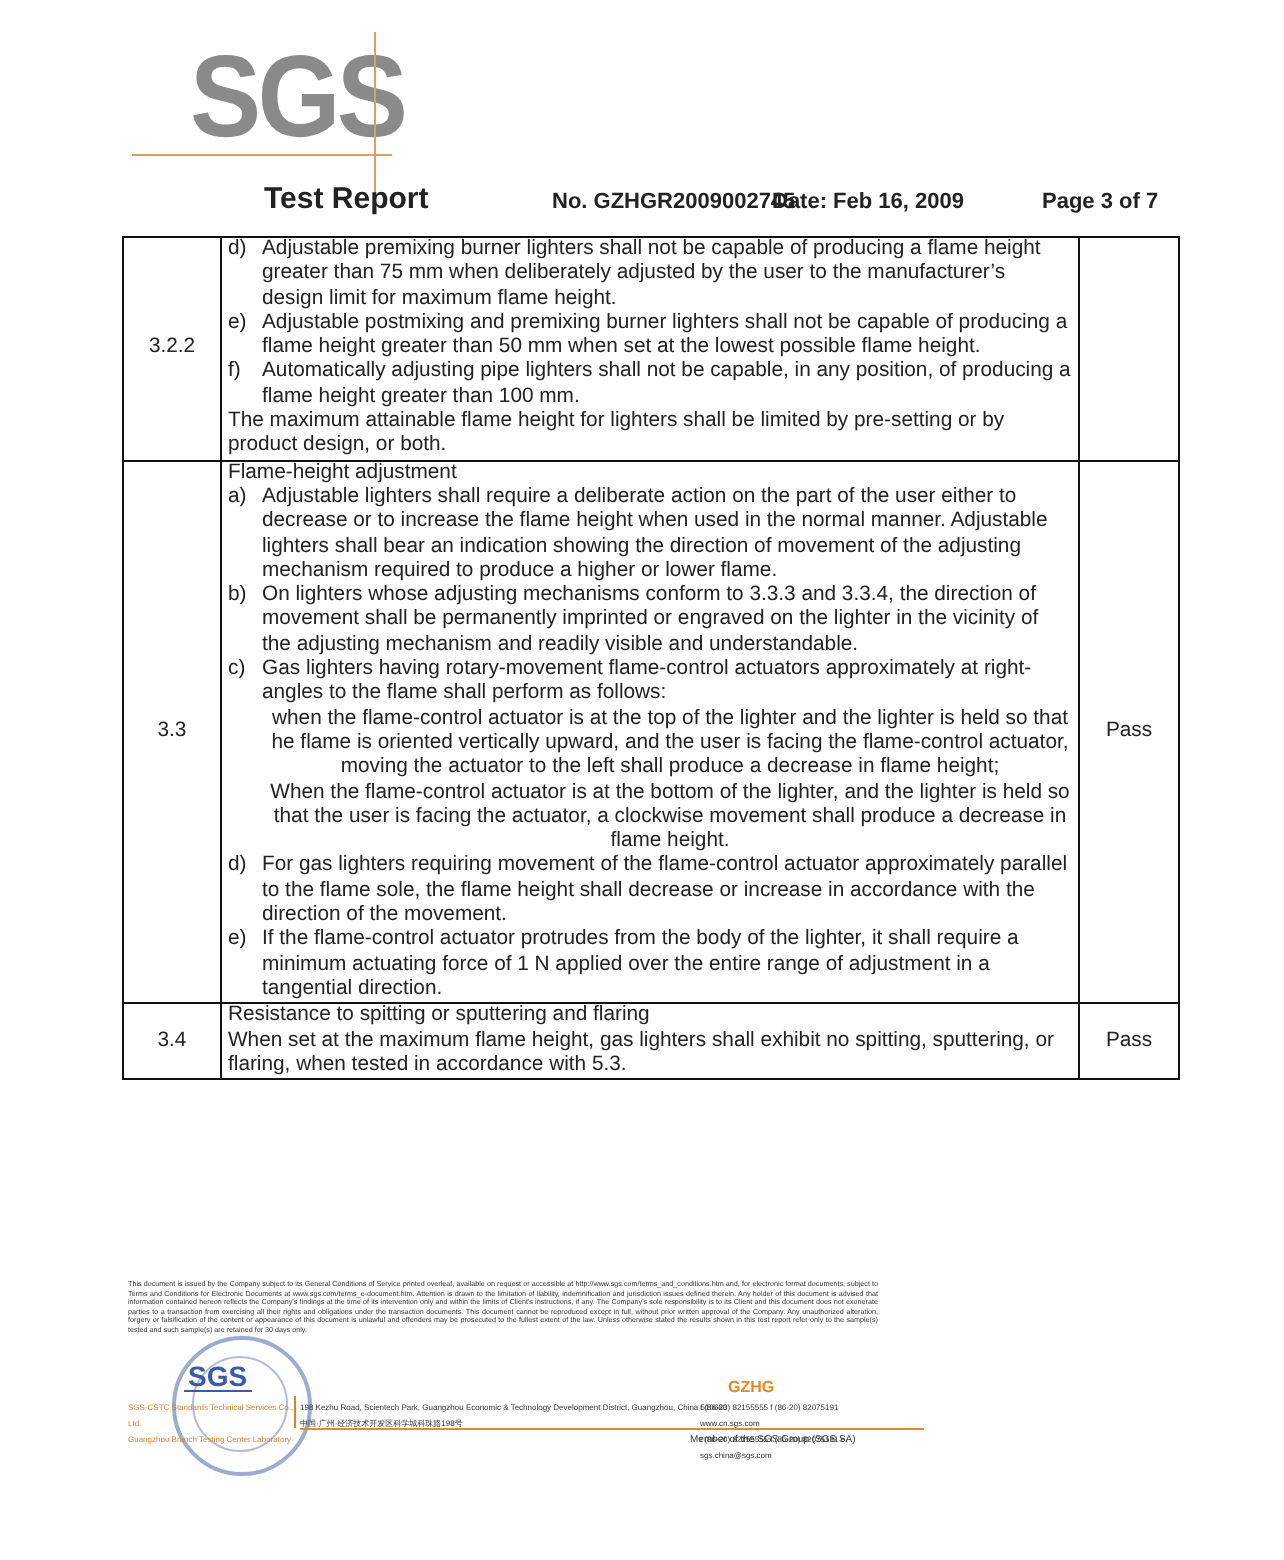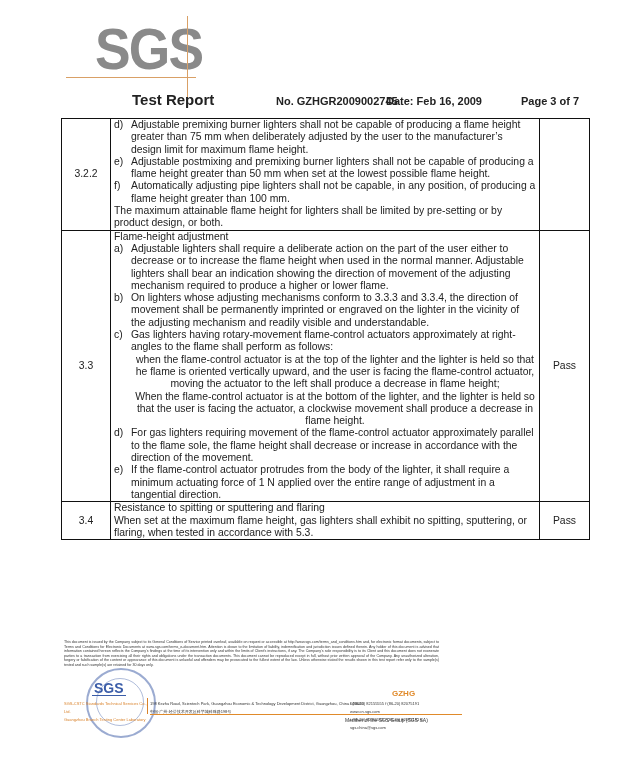--- a/index.html
+++ b/index.html
@@ -22,21 +22,21 @@
   .indent { padding-left:20px;text-align:center; }
   .footer-text { position:absolute; left:64px; top:640px; width:375px; font-size:3.6px; line-height:4.6px; color:#333; text-align:justify; }
   .stamp { position:absolute; left:86px; top:668px; width:66px; height:66px; border-radius:50%; border:2px solid #7a8fc2; opacity:0.75; }
   .stamp-inner { position:absolute; left:96px; top:678px; width:46px; height:46px; border-radius:50%; border:1px solid #7a8fc2; opacity:0.6; }
   .sgs-small { position:absolute; left:94px; top:680px; font-weight:bold; font-size:14px; color:#3a5ca8; }
   .sgs-small-line { position:absolute; left:92px; top:695px; width:34px; height:1px; background:#3a5ca8; }
   .co-name { position:absolute; left:64px; top:700px; font-size:4px; line-height:8px; color:#d9822b; width:86px; }
   .addr-vline { position:absolute; left:147px; top:698px; width:1px; height:16px; background:#d9822b; }
   .addr { position:absolute; left:150px; top:700px; font-size:4px; line-height:8px; color:#333; width:245px; }
   .contact { position:absolute; left:350px; top:700px; font-size:4px; line-height:8px; color:#333; width:95px; }
-  .gzhg { position:absolute; left:392px; top:689px; font-weight:bold; font-size:8px; color:#e08a2a; }
+  .gzhg { position:absolute; left:364px; top:689px; font-weight:bold; font-size:8px; color:#e08a2a; }
   .footer-hline { position:absolute; left:150px; top:714px; width:312px; height:1px; background:#e08a2a; }
   .member { position:absolute; left:345px; top:717px; font-size:5px; color:#333; }
 </style>
 </head>
 <body>
 
 <div class="logo">SGS</div>
 <div class="logo-hline"></div>
 <div class="logo-vline"></div>
 

